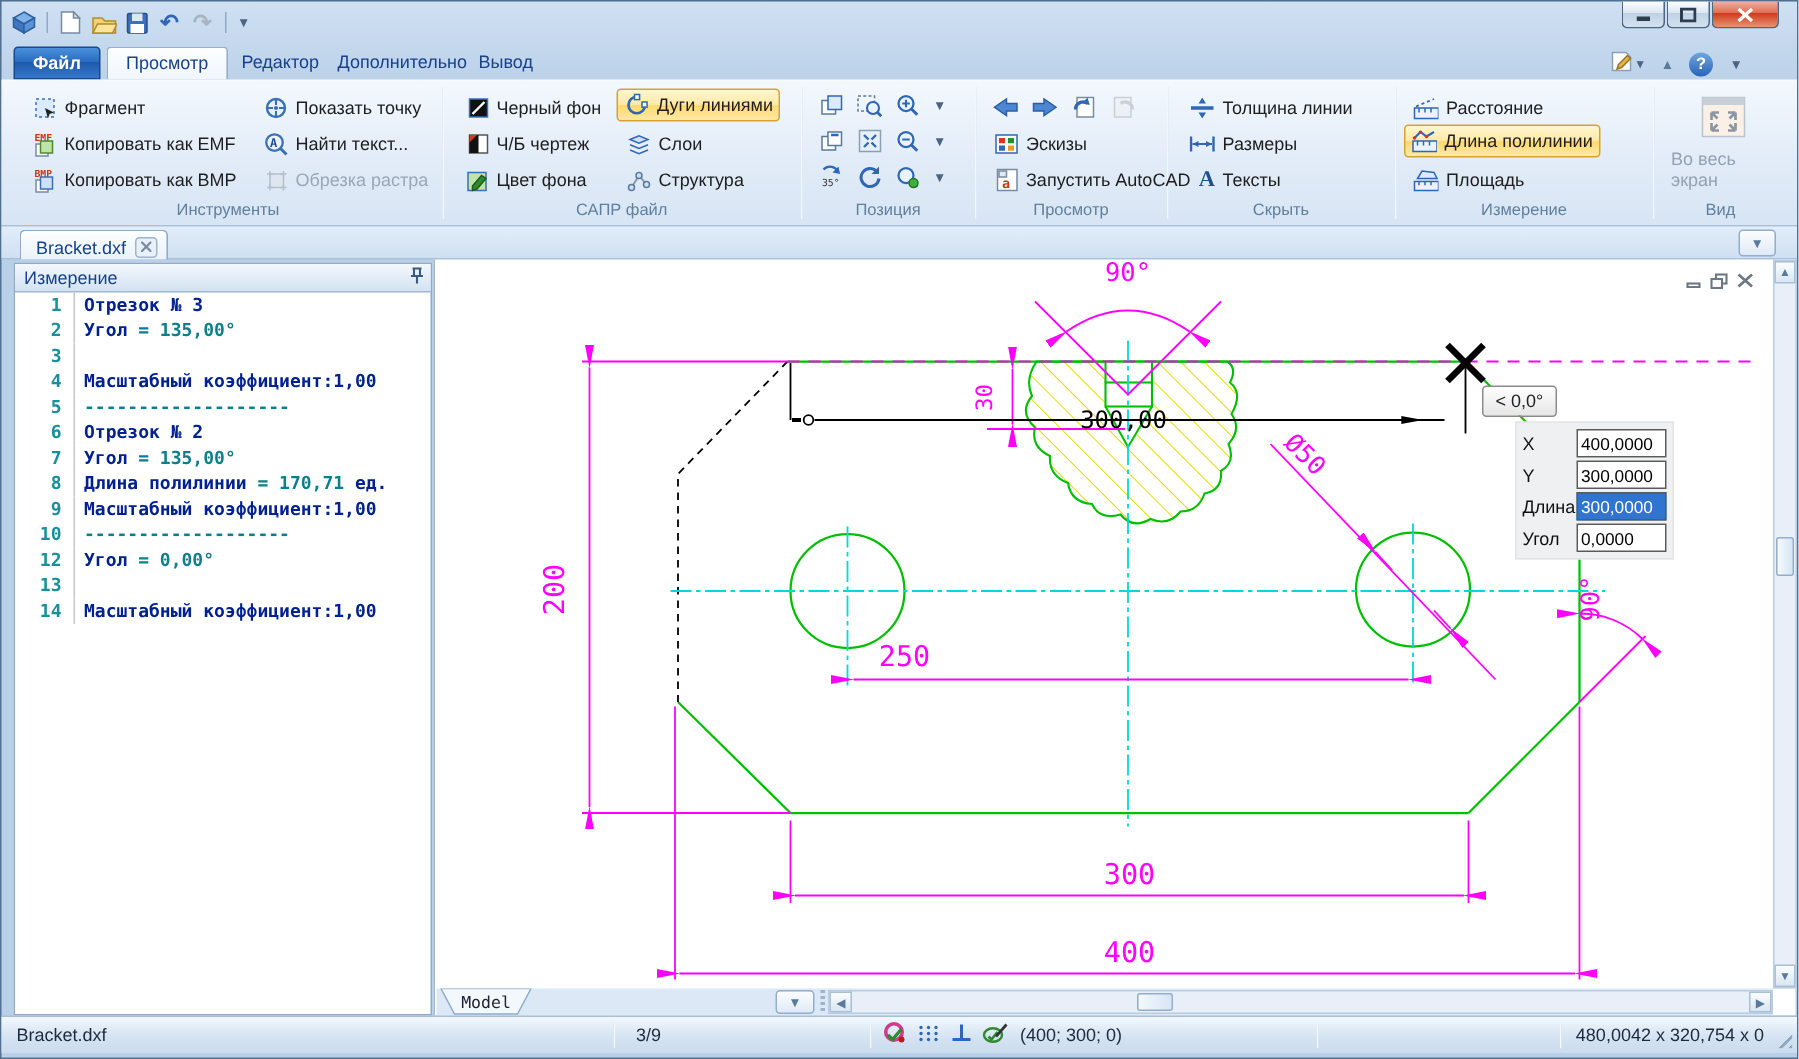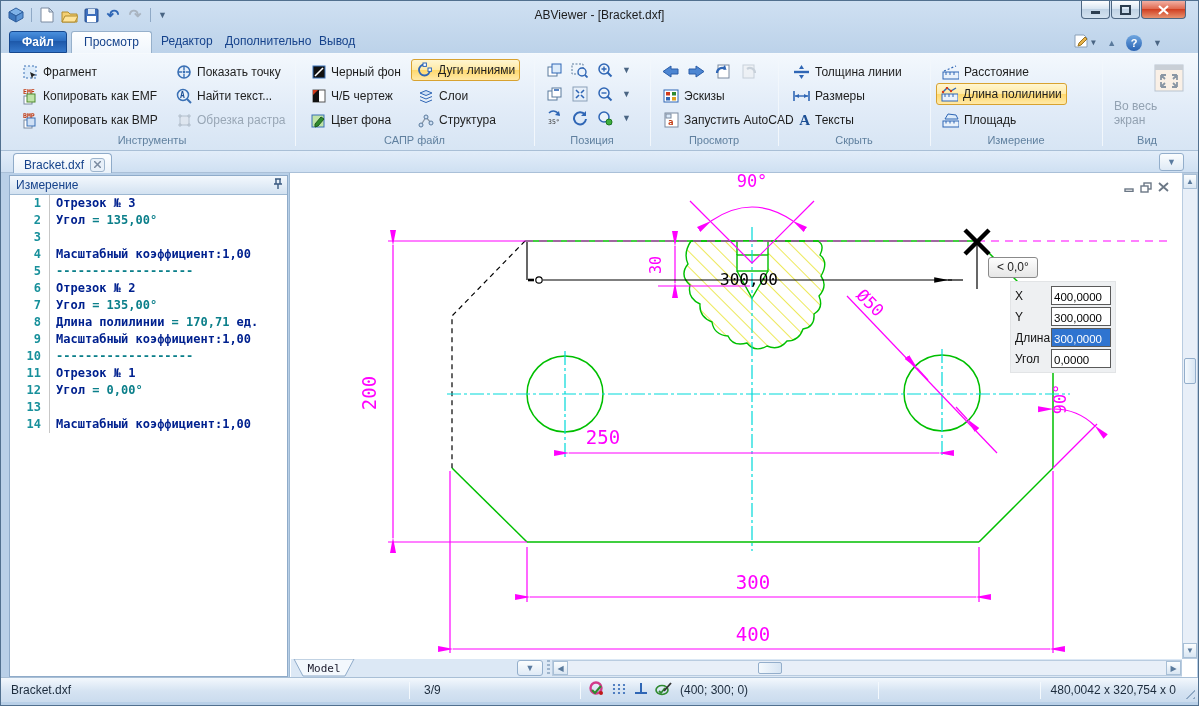--- a/index.html
+++ b/index.html
@@ -29,21 +29,21 @@
   
   .ribbon { left:0; top:52px; width:100%; height:98px;
             background:linear-gradient(#f3f8fd,#e2ecf8 55%,#d7e5f4); border-top:1px solid #f6fafd; border-bottom:1px solid #a9bfd6; }
   .rsep { position:absolute; top:4px; width:1px; height:88px; background:#c3d3e6; border-right:1px solid #f2f7fc; }
   .gtitle { position:absolute; top:80px; text-align:center; color:#60809f; font-size:11px; }
   .ritem { position:absolute; height:22px; display:flex; align-items:center; gap:5px; white-space:nowrap; padding:0 4px; border-radius:3px; }
   .ritem.hl { background:linear-gradient(#fff6d1,#ffeaa6 48%,#ffd96e 52%,#ffe9a8); border:1px solid #d8a230; }
   .ritem.dis { color:#99a7b6; }
   .icon16 { width:17px; height:17px; display:inline-flex; align-items:center; justify-content:flex-end; flex:none; }
   .dd { color:#4a6583; font-size:9px; margin-left:1px; }
-  .bigbtn { position:absolute; width:70px; height:68px; display:flex; flex-direction:column; align-items:flex-end; gap:4px; padding-top:4px; color:#93a2b2; }
+  .bigbtn { position:absolute; width:70px; height:68px; display:flex; flex-direction:column; align-items:center; gap:4px; padding-top:4px; color:#93a2b2; }
 
   
   .docbar { left:0; top:150px; width:100%; height:22px; background:linear-gradient(#e2edf9,#cfe0f2); border-bottom:1px solid #aac0d8; }
   .doctab { position:absolute; left:12px; top:2px; height:20px; padding:2px 6px 0 10px; display:flex; gap:6px; align-items:center;
             background:linear-gradient(#fdfeff,#eaf2fa); border:1px solid #8fabc9; border-bottom:none; border-radius:4px 4px 0 0; color:#15428b; }
   .tabclose { width:15px; height:14px; border:1px solid #9db4cc; border-radius:3px; background:#e8f0f9; display:flex; align-items:center; justify-content:center; }
   .chevbtn { position:absolute; width:25px; height:18px; border:1px solid #93aecb; border-radius:3px; background:linear-gradient(#fbfdfe,#dfeaf6); display:flex; align-items:center; justify-content:center; color:#5a7ba0; font-size:9px; }
 
   
   .panel { left:8px; top:174px; width:279px; height:502px; background:#fff; border:1px solid #8fabc9; }
@@ -121,21 +121,20 @@
             <rect x="1" y="1" width="13" height="13" rx="1" fill="#3e6fbd" stroke="#274e8e"></rect>
             <rect x="4" y="1" width="7" height="5" fill="#dce8f5"></rect>
             <rect x="3" y="8" width="9" height="6" fill="#fff"></rect>
           </svg>
       </span>
       <span class="qicon" style="color:#2f66b5;font-size:15px;font-weight:bold;">↶</span>
       <span class="qicon" style="color:#a9b4c0;font-size:15px;font-weight:bold;">↷</span>
       <span class="qsep"></span>
       <span class="dd">▼</span>
     </div>
-    <div class="abs title-text">ABViewer - [Bracket.dxf]</div>
     <div class="abs winbtns">
       <div class="wbtn">
           <svg width="10" height="9">
             <rect x="0" y="6" width="9" height="3" fill="#2c3e50"></rect>
           </svg>
         </div>
       <div class="wbtn">
           <svg width="11" height="10">
             <rect x="1" y="1" width="9" height="8" fill="none" stroke="#2c3e50" stroke-width="2"></rect>
           </svg>
@@ -544,24 +543,20 @@
           <span class="lnum">8</span>
           <span class="ltext"><span class="seg-k">Длина полилинии </span><span class="seg-v">= 170,71</span><span class="seg-k"> ед.</span></span>
         </div>
         <div class="pline">
           <span class="lnum">9</span>
           <span class="ltext"><span class="seg-k">Масштабный коэффициент:1,00</span></span>
         </div>
         <div class="pline">
           <span class="lnum">10</span>
           <span class="ltext"><span class="seg-v">-------------------</span></span>
-        </div>
-        <div class="pline">
-          <span class="lnum">11</span>
-          <span class="ltext"><span class="seg-k">Отрезок № 1</span></span>
         </div>
         <div class="pline">
           <span class="lnum">12</span>
           <span class="ltext"><span class="seg-k">Угол </span><span class="seg-v">= 0,00°</span></span>
         </div>
         <div class="pline">
           <span class="lnum">13</span>
         </div>
         <div class="pline">
           <span class="lnum">14</span>

